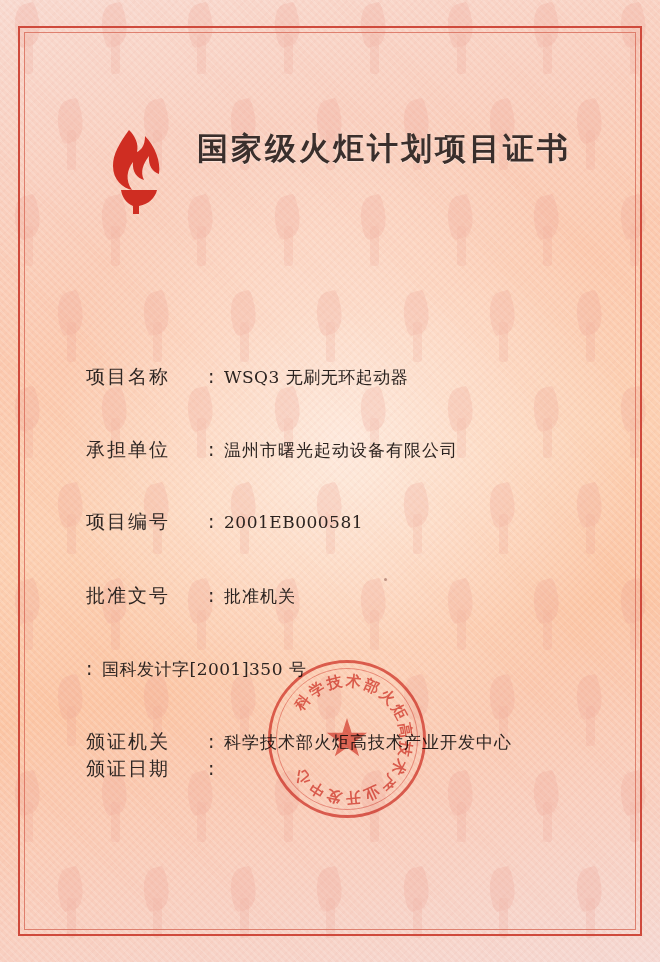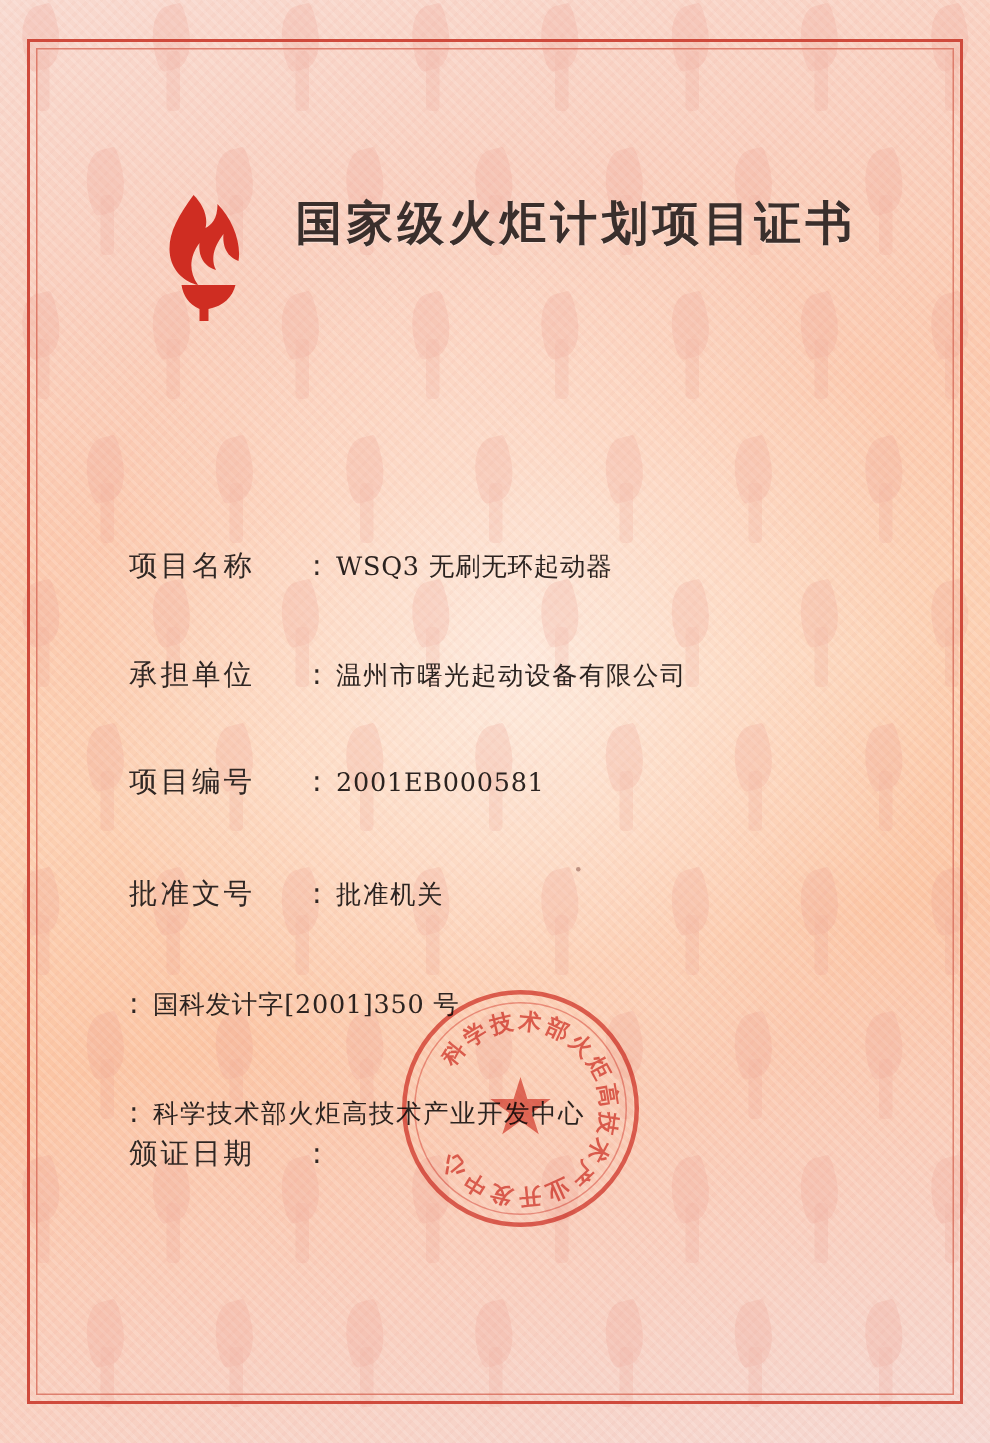--- a/index.html
+++ b/index.html
@@ -390,20 +390,21 @@
       <span class="field-colon">:</span>
       <span class="field-value">批准机关</span>
     </div>
 
     <div class="field-row">
       <span class="field-colon">:</span>
       <span class="field-value mono">国科发计字[2001]350 号</span>
     </div>
 
     <div class="field-row">
+      <span class="field-label">颁证机关</span>
       <span class="field-colon">:</span>
       <span class="field-value">科学技术部火炬高技术产业开发中心</span>
     </div>
 
     <div class="field-row">
       <span class="field-label">颁证日期</span>
       <span class="field-colon">:</span>
     </div>
 
   </div>

